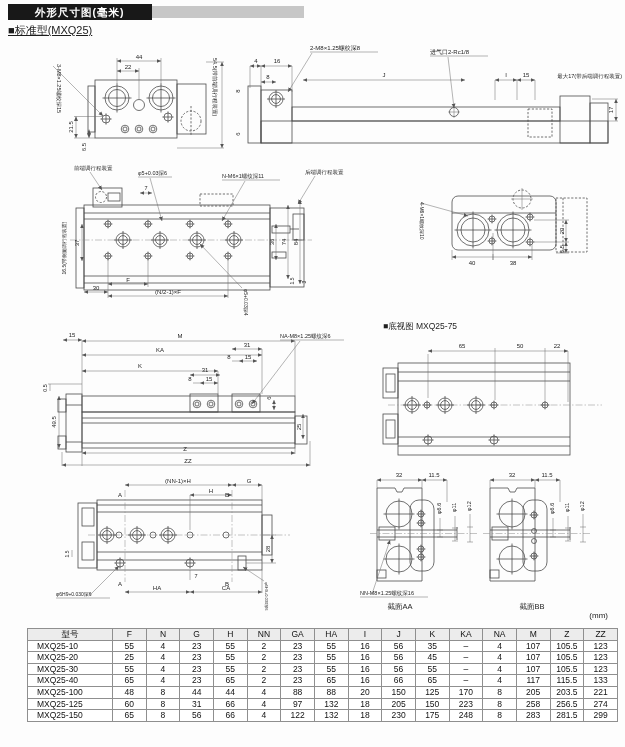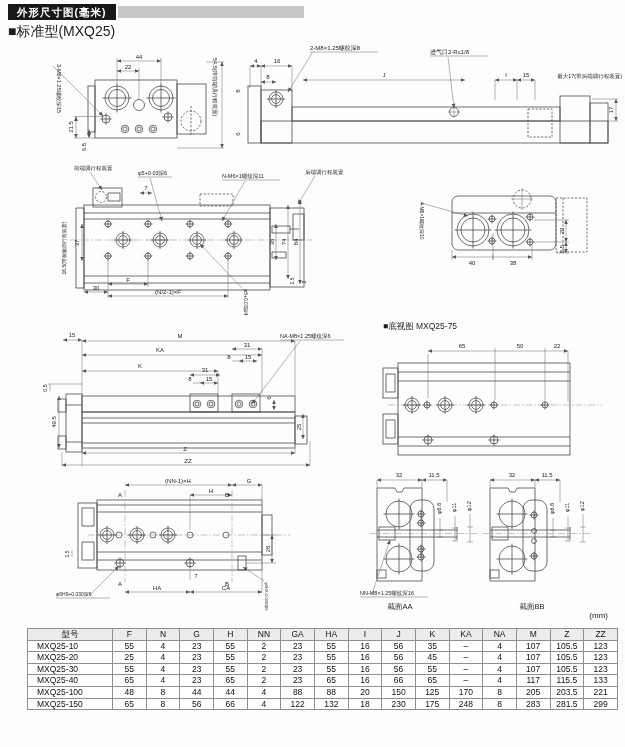--- a/index.html
+++ b/index.html
@@ -1,21 +1,21 @@
 <!DOCTYPE html>
 <html><head>
 <meta charset="utf-8">
 <style>
   html,body{margin:0;padding:0;background:#ffffff;}
   .page{position:relative;width:625px;height:747px;background:#fdfdfd;
         font-family:"Liberation Sans","DejaVu Sans",sans-serif;overflow:hidden;color:#222;}
   .title-box{position:absolute;left:8px;top:4px;height:12px;background:#181818;color:#fff;
-             font-size:10.5px;font-weight:bold;padding:2px 9px;letter-spacing:1px;z-index:3;}
+             font-size:10.5px;font-weight:bold;padding:2px 27px;letter-spacing:1px;z-index:3;}
   .title-tail{position:absolute;left:118px;top:6px;width:186px;height:12px;background:#c7c7c7;z-index:2;}
-  .subtitle{position:absolute;left:8px;top:23px;font-size:14px;color:#1c1c1c;z-index:3;}
+  .subtitle{position:absolute;left:8px;top:23px;font-size:11px;color:#1c1c1c;z-index:3;text-decoration:underline;}
   .units{position:absolute;left:556px;top:611px;width:52px;text-align:right;font-size:8px;color:#1c1c1c;}
   svg.drawings{position:absolute;left:0;top:0;}
   svg text{font-family:"Liberation Sans","DejaVu Sans",sans-serif;fill:#1f1f1f;stroke:none;font-size:6.5px;}
   .t4{font-size:4px}.t5{font-size:5px}.t55{font-size:5.5px}.t6{font-size:6px}.t75{font-size:7.5px}.t8{font-size:8.5px}
   .mid{text-anchor:middle}.end{text-anchor:end}
   .ln{stroke:#4c4c4c;stroke-width:.8;fill:none}
   .tn{stroke:#6a6a6a;stroke-width:.5;fill:none}
   .dsh{stroke-dasharray:2.2,1.6}
   .cl{stroke:#8a8a8a;stroke-width:.5;fill:none;stroke-dasharray:7,2,1.5,2}
   table.dims{position:absolute;left:27px;top:628px;width:591px;border-collapse:collapse;
@@ -595,20 +595,38 @@
           <td>20</td>
           <td>150</td>
           <td>125</td>
           <td>170</td>
           <td>8</td>
           <td>205</td>
           <td>203.5</td>
           <td>221</td>
         </tr>
         <tr>
+          <td>MXQ25-125</td>
+          <td>60</td>
+          <td>8</td>
+          <td>31</td>
+          <td>66</td>
+          <td>4</td>
+          <td>97</td>
+          <td>132</td>
+          <td>18</td>
+          <td>205</td>
+          <td>150</td>
+          <td>223</td>
+          <td>8</td>
+          <td>258</td>
+          <td>256.5</td>
+          <td>274</td>
+        </tr>
+        <tr>
           <td>MXQ25-150</td>
           <td>65</td>
           <td>8</td>
           <td>56</td>
           <td>66</td>
           <td>4</td>
           <td>122</td>
           <td>132</td>
           <td>18</td>
           <td>230</td>

